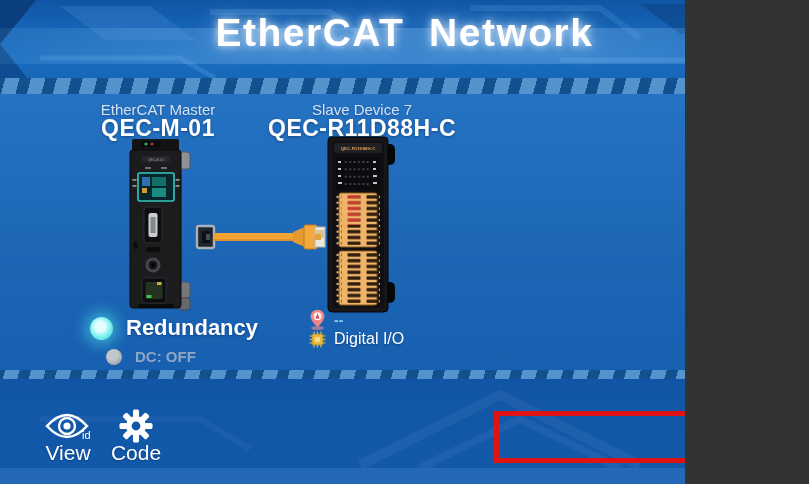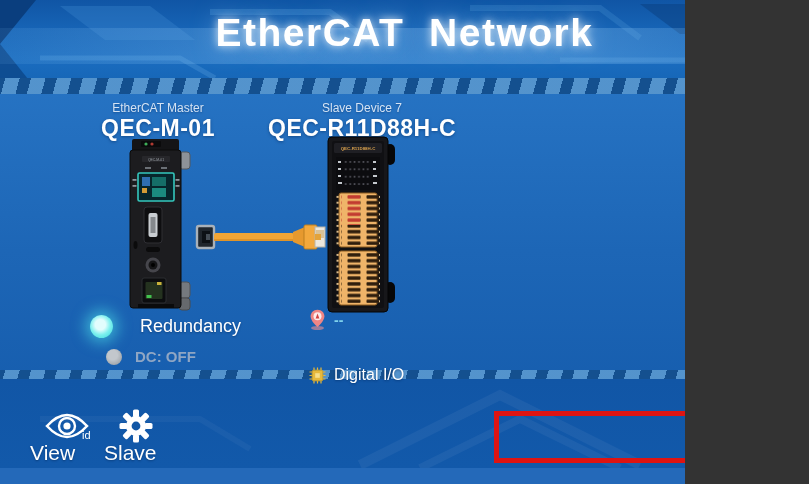--- a/index.html
+++ b/index.html
@@ -34,49 +34,49 @@
   
   .footer-panel{
     position:absolute;left:0;top:379px;width:809px;height:89px;
     background:linear-gradient(180deg,#1156a6 0%,#1259aa 100%);
   }
   .footer-bottom-strip{
     position:absolute;left:0;top:468px;width:809px;height:16px;background:#2469b9;
   }
   
   .role-label{
-    position:absolute;text-align:center;font-size:12px;color:#d4e3f4;
+    position:absolute;text-align:center;font-size:15px;color:#d4e3f4;
     text-shadow:0 1px 2px rgba(0,40,90,.4);
   }
   .model-label{
     position:absolute;text-align:center;font-size:23px;font-weight:bold;color:#ffffff;
     letter-spacing:.5px;text-shadow:0 1px 3px rgba(0,40,90,.5);
   }
   .dev-svg{position:absolute;}
   
   .opt-row{position:absolute;display:flex;align-items:center;}
   .dot-on{
     width:23px;height:23px;border-radius:50%;
     background:radial-gradient(circle at 45% 42%,#e2fdfd 0 28%,#7df0ee 55%,#2cd6d8 100%);
     box-shadow:0 0 14px 5px rgba(80,230,235,.55);
   }
   .dot-off{
     width:16px;height:16px;border-radius:50%;margin-left:8px;
     background:radial-gradient(circle at 42% 38%,#c2c7cc 0 35%,#8e9398 100%);
   }
-  .opt-label-on{margin-left:27px;font-size:18px;font-weight:normal;color:#fff;text-shadow:0 1px 2px rgba(0,40,90,.5);}
+  .opt-label-on{margin-left:13px;font-size:22px;font-weight:bold;color:#fff;text-shadow:0 1px 2px rgba(0,40,90,.5);}
   .opt-label-off{margin-left:13px;font-size:15px;font-weight:bold;color:#8fa6c4;}
   
   .info-row{position:absolute;display:flex;align-items:center;}
   .alias-text{margin-left:8px;font-size:14px;font-weight:bold;color:#7fd2ec;}
   .io-text{margin-left:8px;font-size:16px;color:#ffffff;text-shadow:0 1px 2px rgba(0,40,90,.5);}
   
   .tool-btn{position:absolute;cursor:pointer;}
   .tool-label{
-    position:absolute;text-align:left;font-size:21px;color:#ffffff;
+    position:absolute;text-align:center;font-size:21px;color:#ffffff;
     text-shadow:0 1px 2px rgba(0,30,70,.45);
   }
   .id-badge{position:absolute;font-size:11px;color:#ffffff;}
   .codegen-frame{
     position:absolute;left:494px;top:411px;width:216px;height:52px;
     border:5px solid #de1412;z-index:3;
   }
   .codegen-btn{
     position:absolute;left:505px;top:417px;width:194px;height:38px;z-index:4;
     border-radius:19px;border:1px solid #8d8d8d;cursor:pointer;
@@ -234,21 +234,21 @@
 
   <div class="info-row" style="left:309px;top:309px;">
     <svg width="17" height="21" viewBox="0 0 17 21">
       <ellipse cx="8.5" cy="19" rx="6.5" ry="2" fill="#f09090" opacity=".6"></ellipse>
       <path d="M8.5 0.8 C4.2 0.8 1.6 4 1.6 7.4 c0 4.6 6.9 10.6 6.9 10.6 s6.9-6 6.9-10.6 C15.4 4 12.8 0.8 8.5 0.8 z" fill="#ef8585"></path>
       <circle cx="8.5" cy="7.2" r="4" fill="#fdecec"></circle>
       <path d="M8.5 4.6 L10.4 9.4 H6.6 Z" fill="#d44040"></path>
     </svg>
     <span class="alias-text">--</span>
   </div>
-  <div class="info-row" style="left:309px;top:330px;margin-top:36px;">
+  <div class="info-row" style="left:309px;top:330px;">
     <svg width="17" height="17" viewBox="0 0 17 17">
       <g stroke="#e7b93c" stroke-width="1.2">
         <path d="M5 0.5v3 M8.5 0.5v3 M12 0.5v3"></path>
         <path d="M5 13.5v3 M8.5 13.5v3 M12 13.5v3"></path>
         <path d="M0.5 5h3 M0.5 8.5h3 M0.5 12h3"></path>
         <path d="M13.5 5h3 M13.5 8.5h3 M13.5 12h3"></path>
       </g>
       <rect x="3.2" y="3.2" width="10.6" height="10.6" rx="1.5" fill="#e7b93c" stroke="#caa12c"></rect>
       <rect x="6.2" y="6.2" width="4.6" height="4.6" fill="#f7df8a"></rect>
     </svg>
@@ -276,17 +276,17 @@
           <rect x="-3" y="-16.5" width="6" height="8" rx="1.6" transform="rotate(180)"></rect>
           <rect x="-3" y="-16.5" width="6" height="8" rx="1.6" transform="rotate(225)"></rect>
           <rect x="-3" y="-16.5" width="6" height="8" rx="1.6" transform="rotate(270)"></rect>
           <rect x="-3" y="-16.5" width="6" height="8" rx="1.6" transform="rotate(315)"></rect>
         </g>
         <circle r="10" fill="#ffffff"></circle>
         <circle r="4.4" fill="#1156a6"></circle>
       </g>
     </svg>
   </div>
-  <div class="tool-label" style="left:104px;top:441px;width:64px;">Slave</div>
+  <div class="tool-label" style="left:104px;top:441px;width:64px;">Code</div>
 
   <div class="codegen-frame"></div>
 
 </div>
 
 </body></html>

